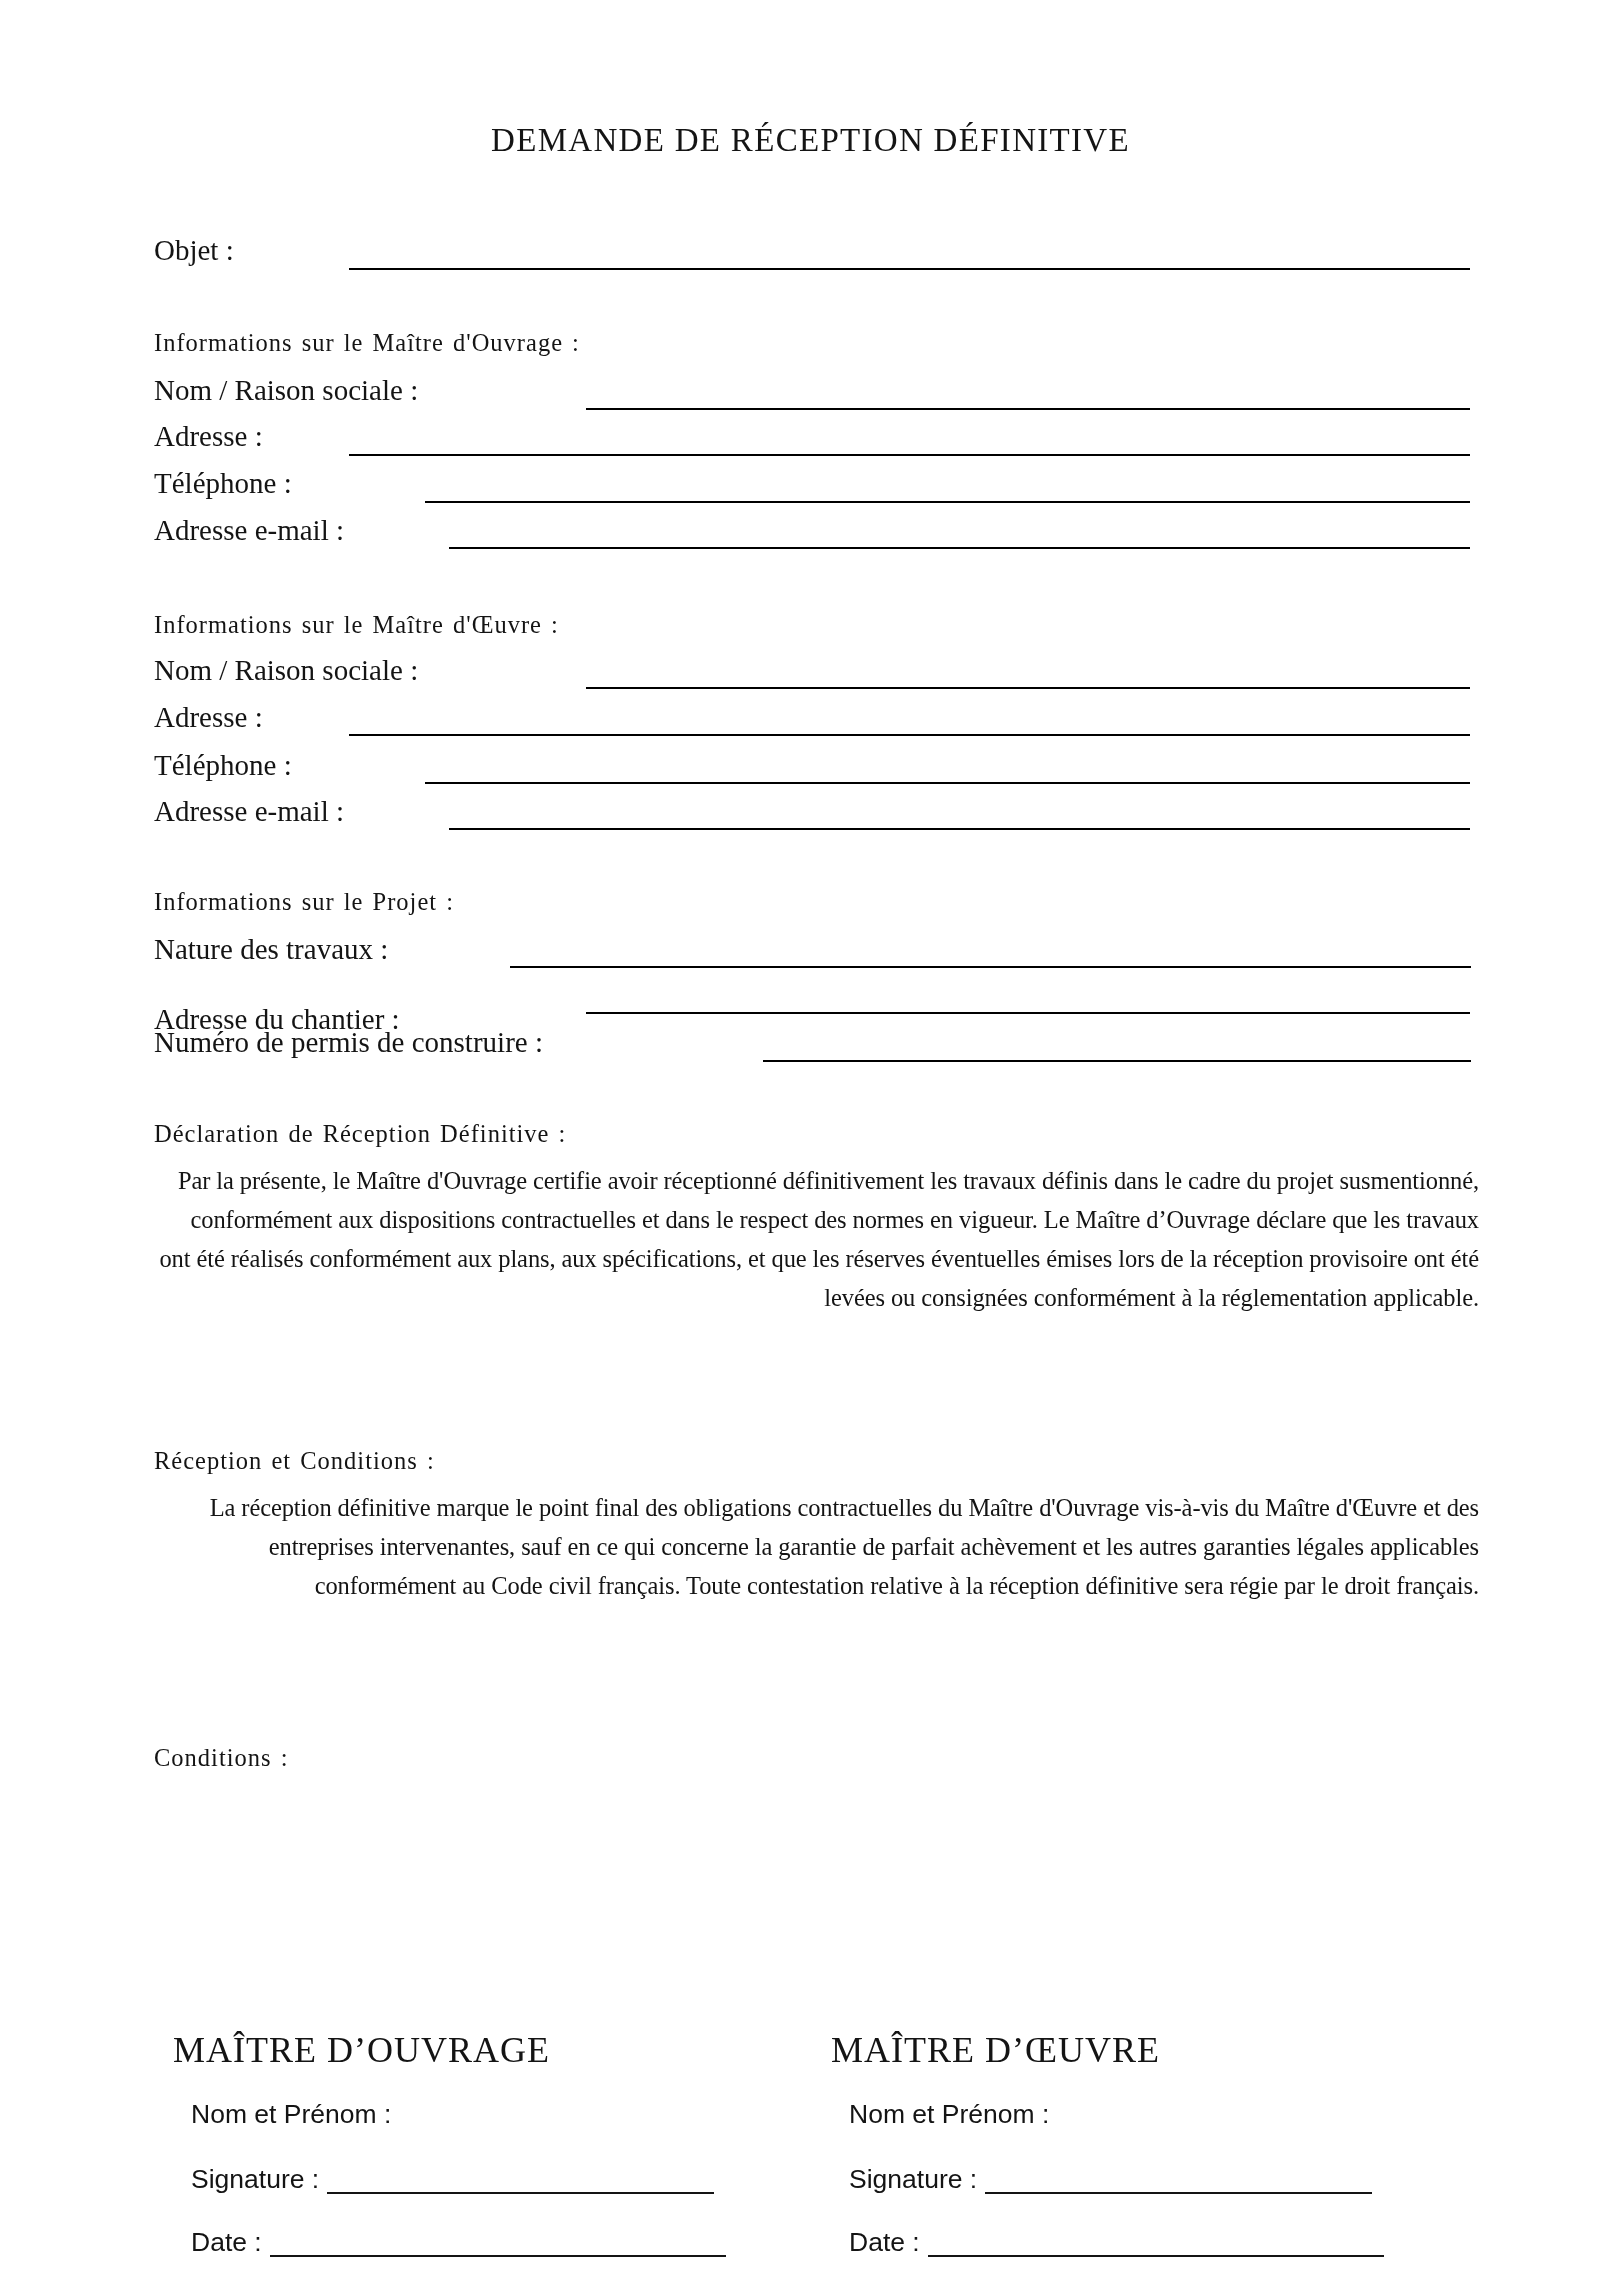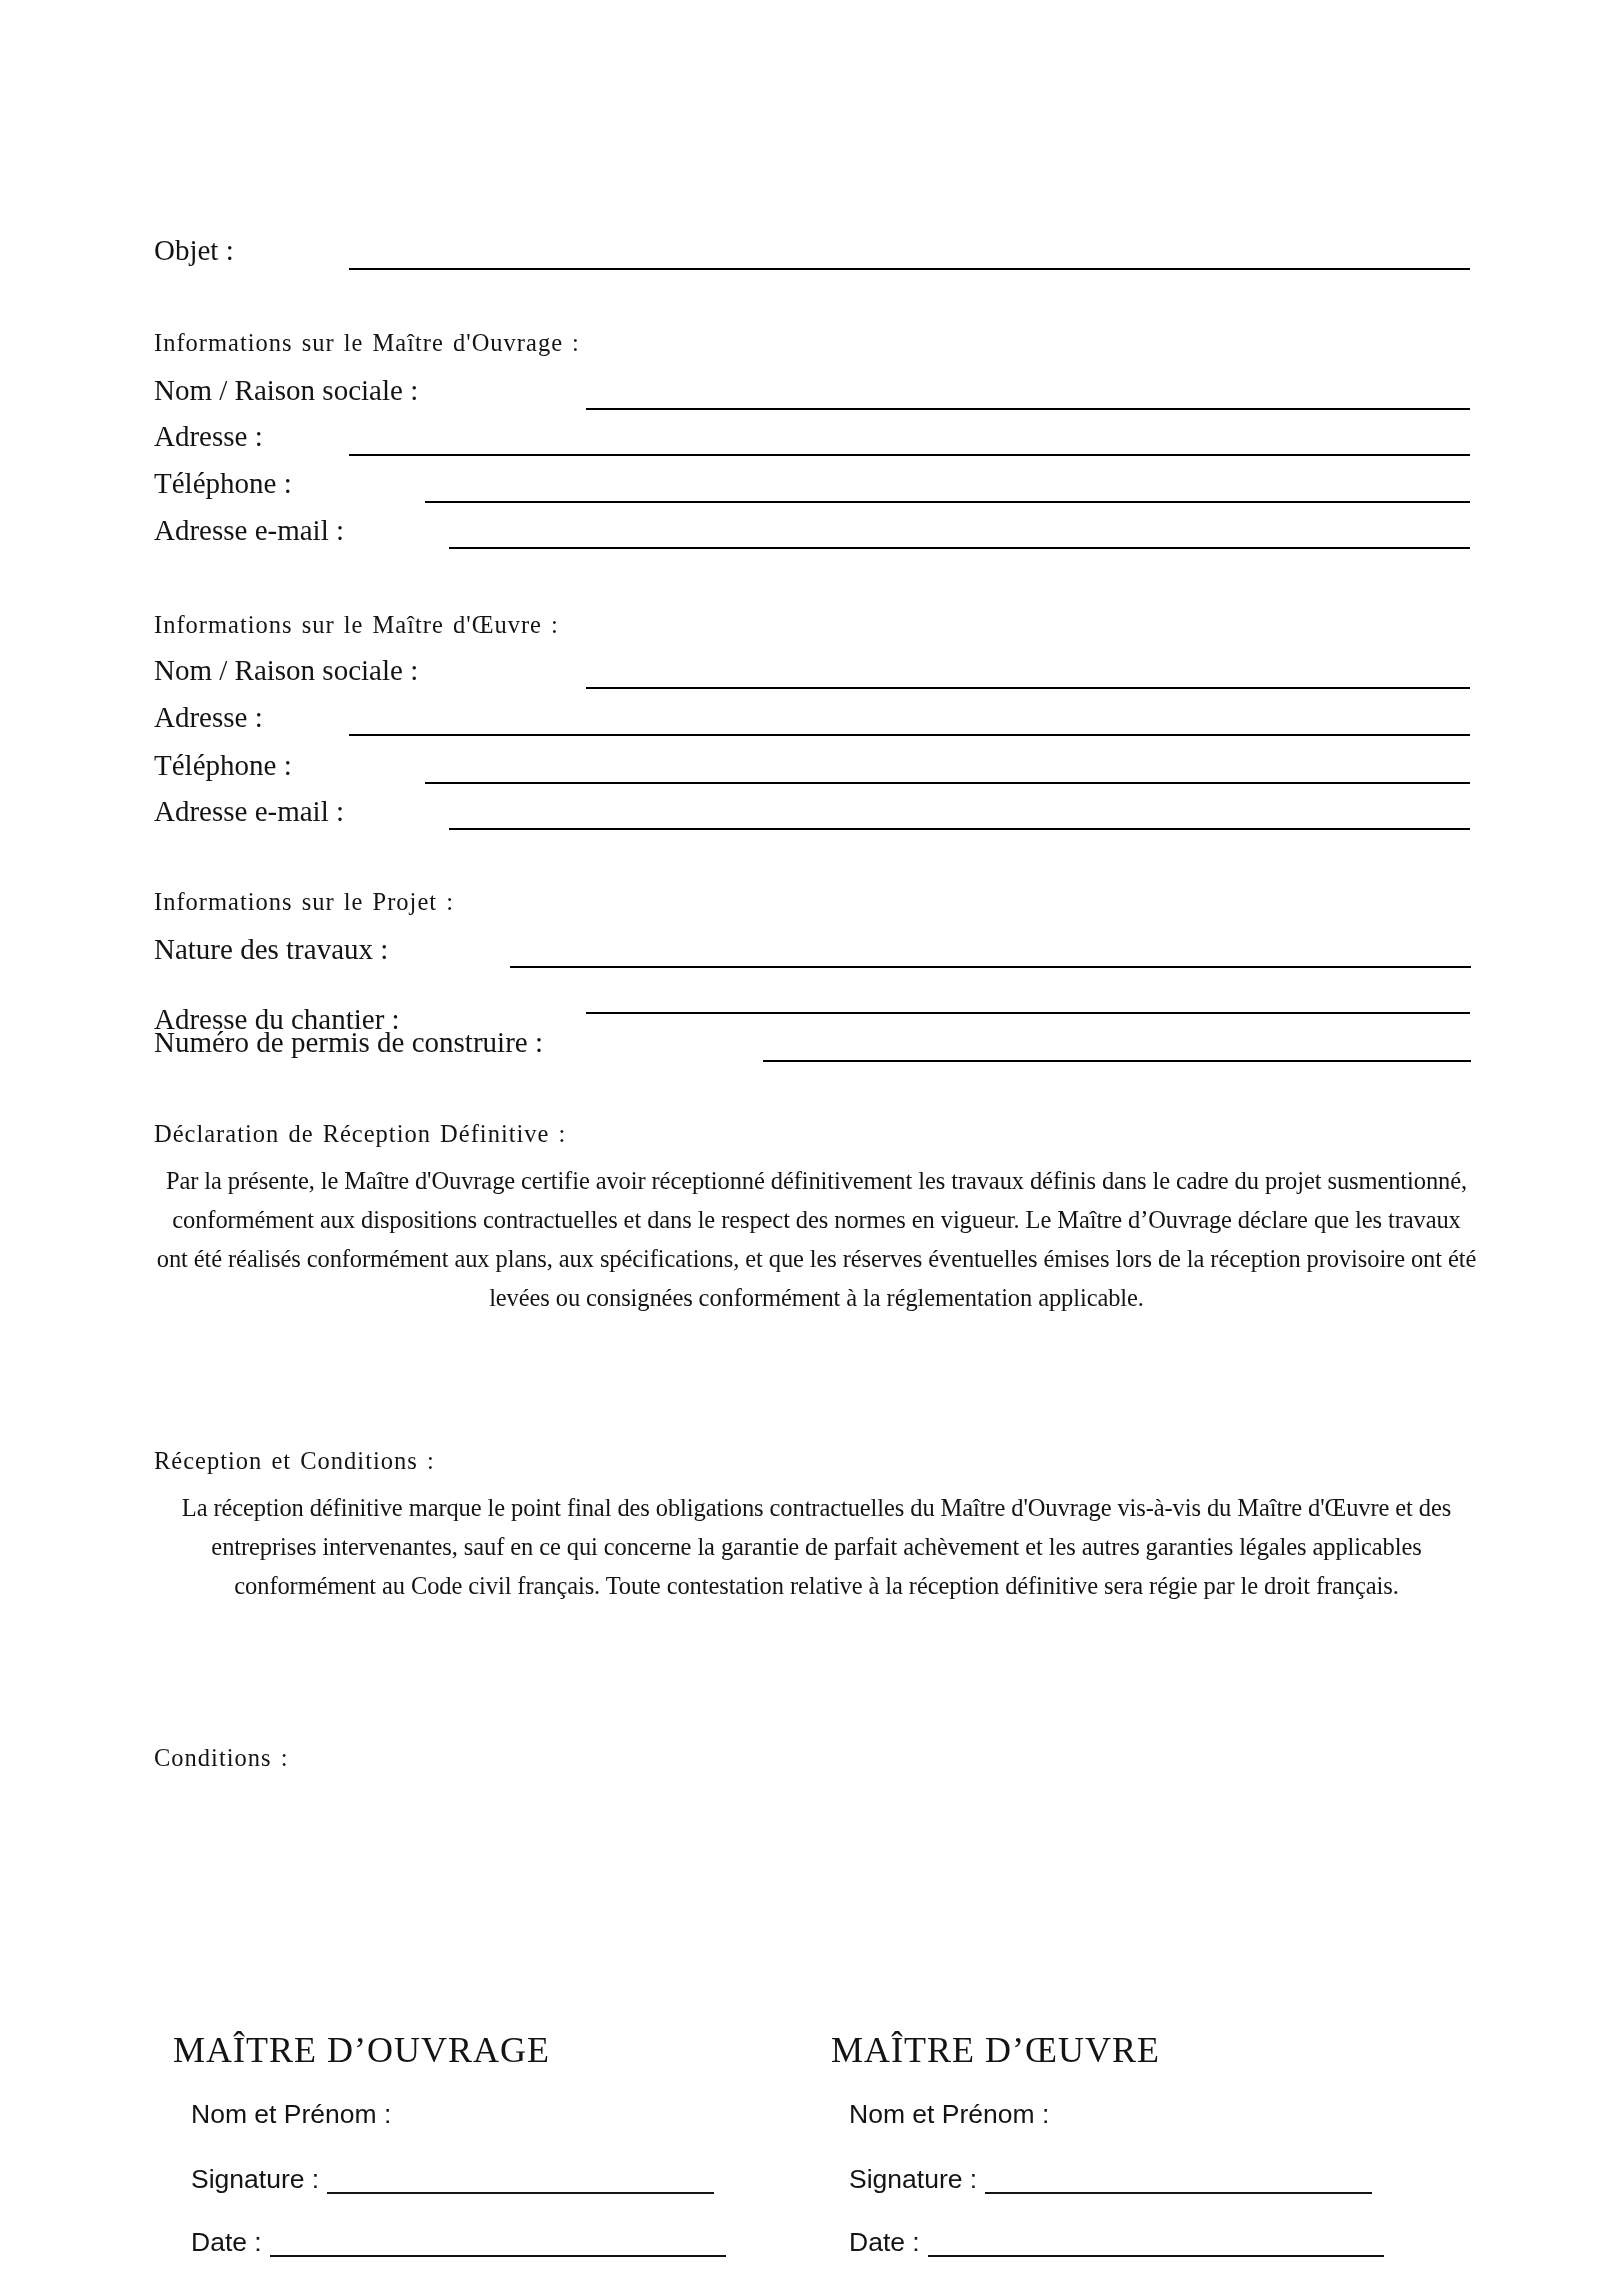--- a/index.html
+++ b/index.html
@@ -25,21 +25,21 @@
     font-size:24.5px;line-height:24.5px;white-space:nowrap;
     letter-spacing:1px;word-spacing:2px;
   }
   .fline{
     position:absolute;height:0;
     border-top:2.9px solid #000;
   }
   .para{
     position:absolute;left:154px;width:1325px;
     font-size:24.5px;line-height:39px;letter-spacing:-0.1px;
-    text-align:center;
+    text-align:right;
   }
   .sig-col-heading{
     position:absolute;
     font-size:36px;line-height:26.5px;letter-spacing:1px;white-space:nowrap;font-family:Liberation Serif, serif;
   }
   .sans-row{
     position:absolute;
     font-family:"Liberation Sans", sans-serif;
     font-size:26.5px;line-height:29px;white-space:nowrap;margin-left:18px;
   }
@@ -51,20 +51,21 @@
     margin-left:7.8px;
   }
   .fill-line.sig{width:387px;}
   .fill-line.date{width:456px;}
 </style>
 </head>
 <body>
 
 <div class="page">
 
+  <div class="doc-title">DEMANDE DE RÉCEPTION DÉFINITIVE</div>
 
   <span class="lbl" style="top:238px">Objet :</span>
   <div class="fline" style="left:349px;top:268px;width:1121px"></div>
 
   <span class="sec-heading" style="top:331px">Informations sur le Maître d'Ouvrage :</span>
 
   <span class="lbl" style="top:378px">Nom / Raison sociale :</span>
   <div class="fline" style="left:586px;top:408px;width:884px"></div>
 
   <span class="lbl" style="top:424px">Adresse :</span>

